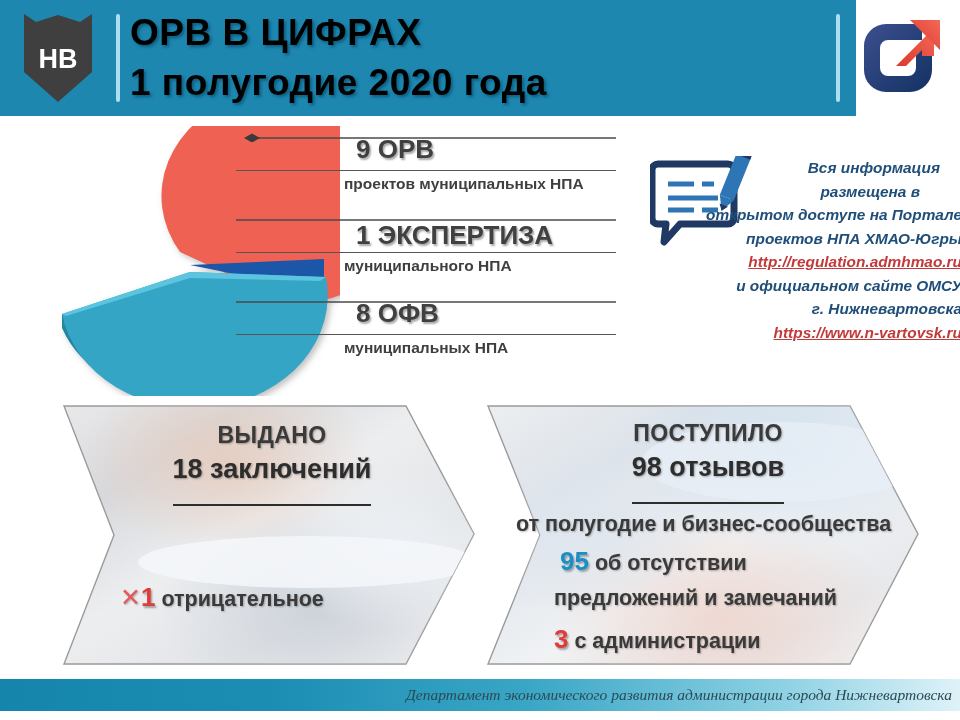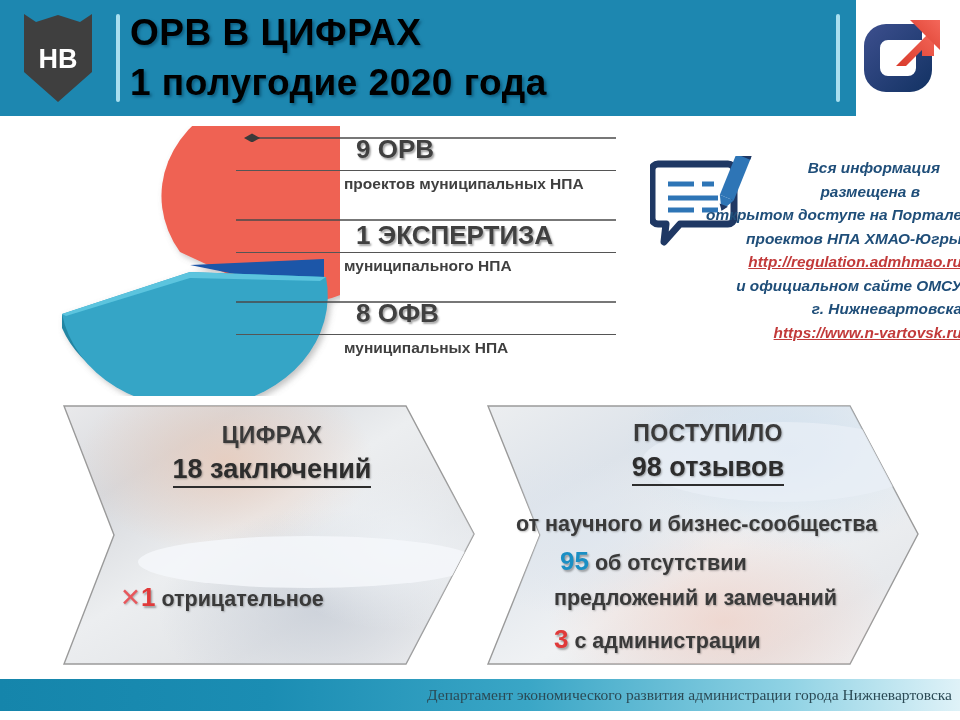--- a/index.html
+++ b/index.html
@@ -100,21 +100,21 @@
   .ch-title{
     position:absolute;width:100%;text-align:center;
     font-weight:bold;color:#3a3a3a;font-size:23px;letter-spacing:.4px;
     text-shadow:1px 1px 2px rgba(0,0,0,.3);white-space:nowrap;
   }
   .ch-count{
     position:absolute;width:100%;text-align:center;
     font-weight:bold;color:#2d2d2d;font-size:27px;white-space:nowrap;
     text-shadow:1px 1px 2px rgba(0,0,0,.3);
   }
-  .ch-count span{border-bottom:2.5px solid #2d2d2d;padding-bottom:2px;text-align:right;}
+  .ch-count span{border-bottom:2.5px solid #2d2d2d;padding-bottom:20px;text-align:right;}
   .ch-note{
     position:absolute;width:100%;text-align:center;
     font-weight:bold;font-style:italic;color:#2d2d2d;font-size:13.5px;
     white-space:nowrap;
   }
   .ch-line{
     position:absolute;font-weight:bold;color:#3a3a3a;font-size:21.5px;
     white-space:nowrap;text-shadow:1px 1px 2px rgba(0,0,0,.28);
   }
   .num-blue{color:#1b8fc4;font-size:26px;text-shadow:1.5px 1.5px 2px rgba(0,0,0,.32);}
@@ -122,21 +122,21 @@
   .tick{color:#1b8fc4;font-size:27px;font-weight:bold;}
   .cross{color:#e8575c;font-size:25px;font-weight:bold;}
 
   
   .footer{
     position:absolute;left:0;top:679px;width:960px;height:32px;
     background:linear-gradient(to right,#1585ab 0%,#1b8db3 28%,#3aa6c6 55%,#8fd2e4 82%,#dff2f8 100%);
   }
   .footer-text{
     position:absolute;right:8px;top:0;height:32px;line-height:32px;
-    color:#2b4a55;font-size:15.5px;white-space:nowrap;
+    color:#2b4a55;font-style:italic;font-size:15.5px;white-space:nowrap;
     font-family:"Liberation Serif","DejaVu Serif",serif;
   }
 </style>
 </head>
 <body>
 
 <div class="slide">
 
   <div class="header">
 
@@ -293,21 +293,21 @@
       <path d="M6 4 L348 4 L416 132 L348 262 L6 262 L56 133 Z" fill="url(#lp)" stroke="#9a9a9a" stroke-width="1.4"></path>
       <g clip-path="url(#lclip)">
         <rect x="0" y="0" width="420" height="268" fill="url(#lblob1)"></rect>
         <rect x="0" y="0" width="420" height="268" fill="url(#lblob2)"></rect>
         <rect x="0" y="0" width="420" height="268" fill="url(#lblob3)"></rect>
         <ellipse cx="250" cy="160" rx="170" ry="26" fill="#f4f7fa" opacity=".85"></ellipse>
       </g>
     </svg>
 
     <div class="content">
-      <div class="ch-title" style="top:20px;left:14px;width:400px;">ЦИФРАХ</div>
+      <div class="ch-title" style="top:20px;left:14px;width:400px;">ВЫДАНО</div>
       <div class="ch-count" style="top:52px;left:14px;width:400px;">
         <span>18 заключений</span>
       </div>
 
 
       <div class="ch-line" style="top:180px;left:62px;">
         <span class="cross">✕</span><span class="num-red">1</span><span>  отрицательное</span>
       </div>
     </div>
   </div>
@@ -345,21 +345,21 @@
         <rect x="0" y="0" width="440" height="268" fill="url(#rblob3)"></rect>
         <ellipse cx="300" cy="60" rx="140" ry="40" fill="#e9f0f7" opacity=".7"></ellipse>
       </g>
     </svg>
 
     <div class="content">
       <div class="ch-title" style="top:18px;left:16px;width:420px;">ПОСТУПИЛО</div>
       <div class="ch-count" style="top:50px;left:16px;width:420px;">
         <span>98 отзывов</span>
       </div>
-      <div class="ch-line" style="top:110px;left:34px;">от научного и бизнес-сообщества</div>
+      <div class="ch-line" style="top:110px;left:34px;">от полугодие и бизнес-сообщества</div>
 
       <div class="ch-line" style="top:144px;left:78px;">
         <span class="num-blue">95</span><span> об отсутствии</span>
       </div>
 
       <div class="ch-line" style="top:184px;left:72px;">
         <span>предложений и замечаний</span>
       </div>
 
       <div class="ch-line" style="top:222px;left:72px;">

